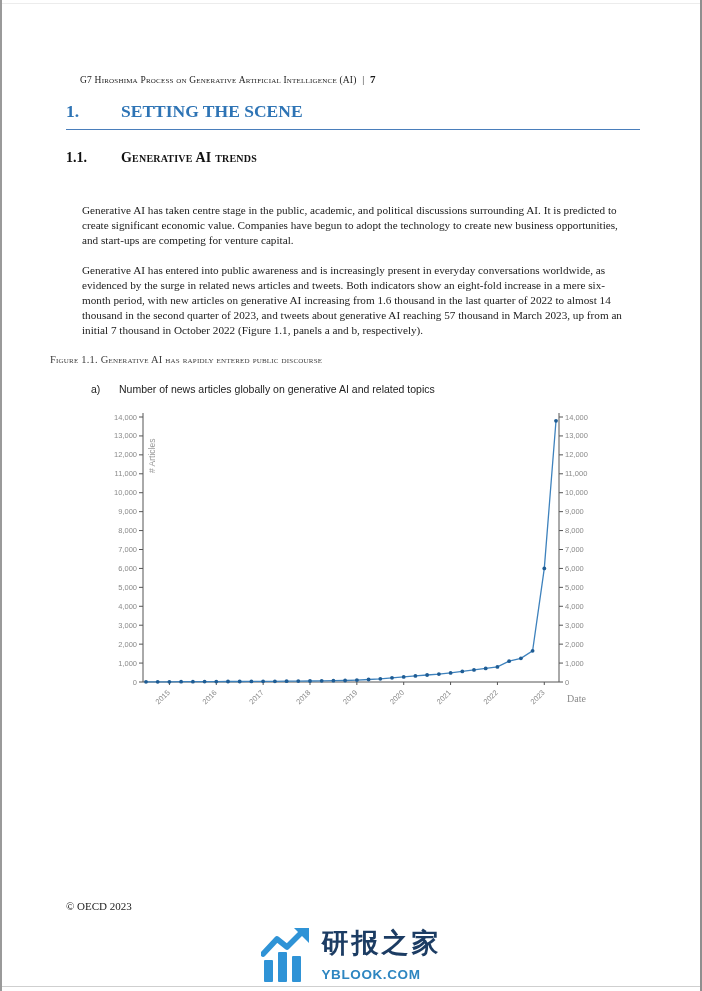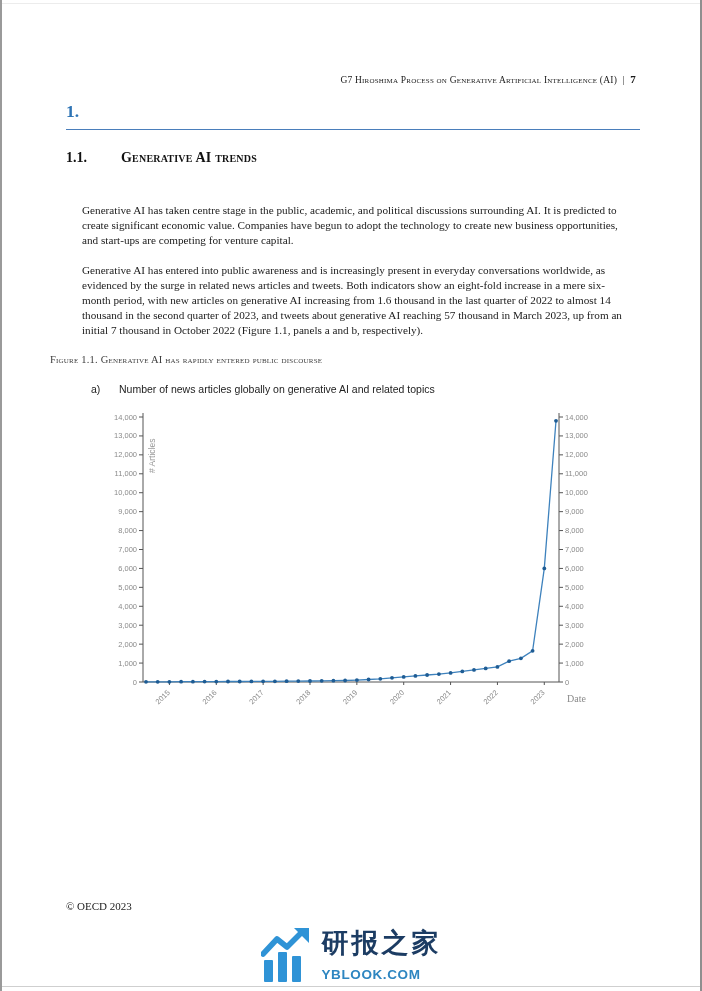--- a/index.html
+++ b/index.html
@@ -12,21 +12,21 @@
     overflow: hidden;
     box-sizing: border-box;
     border-left: 2px solid #9a9a9a;
     border-right: 2px solid #8f8f8f;
   }
   .hairline-top { position: absolute; top: 3px; left: 0; right: 0; height: 1px; background: #ececec; }
   .hairline-bottom { position: absolute; bottom: 4px; left: 0; right: 0; height: 1px; background: #cfcfcf; }
 
   .page-header {
     position: absolute; top: 73px; left: 78px; right: 64px;
-    text-align: right;
+    text-align: left;
     font-variant: small-caps;
     font-size: 9.5px; letter-spacing: 0.2px; color: #1a1a1a;
     white-space: nowrap;
   }
   .page-header .divider { font-weight: 400; margin: 0 3px; color: #1a1a1a; }
   .page-header .pagenum { font-weight: 700; font-size: 11px; font-variant: normal; }
 
   .section-heading {
     position: absolute; top: 101px; left: 64px; width: 574px;
     display: flex; align-items: baseline;
@@ -91,20 +91,21 @@
 <div class="hairline-top"></div>
 
 <div class="page-header">
   <span>G7 Hiroshima Process on Generative Artificial Intelligence (AI)</span>
   <span class="divider">|</span>
   <span class="pagenum">7</span>
 </div>
 
 <div class="section-heading">
   <span class="sec-num">1.</span>
+  <span class="sec-title">SETTING THE SCENE</span>
 </div>
 
 <div class="subsection-heading">
   <span class="sec-num">1.1.</span>
   <span class="sec-title">Generative AI trends</span>
 </div>
 
 <div class="body-text">
   <p>Generative AI has taken centre stage in the public, academic, and political discussions surrounding AI. It is predicted to create significant economic value. Companies have begun to adopt the technology to create new business opportunities, and start-ups are competing for venture capital.</p>
   <p>Generative AI has entered into public awareness and is increasingly present in everyday conversations worldwide, as evidenced by the surge in related news articles and tweets. Both indicators show an eight-fold increase in a mere six-month period, with new articles on generative AI increasing from 1.6 thousand in the last quarter of 2022 to almost 14 thousand in the second quarter of 2023, and tweets about generative AI reaching 57 thousand in March 2023, up from an initial 7 thousand in October 2022 (Figure 1.1, panels a and b, respectively).</p>

